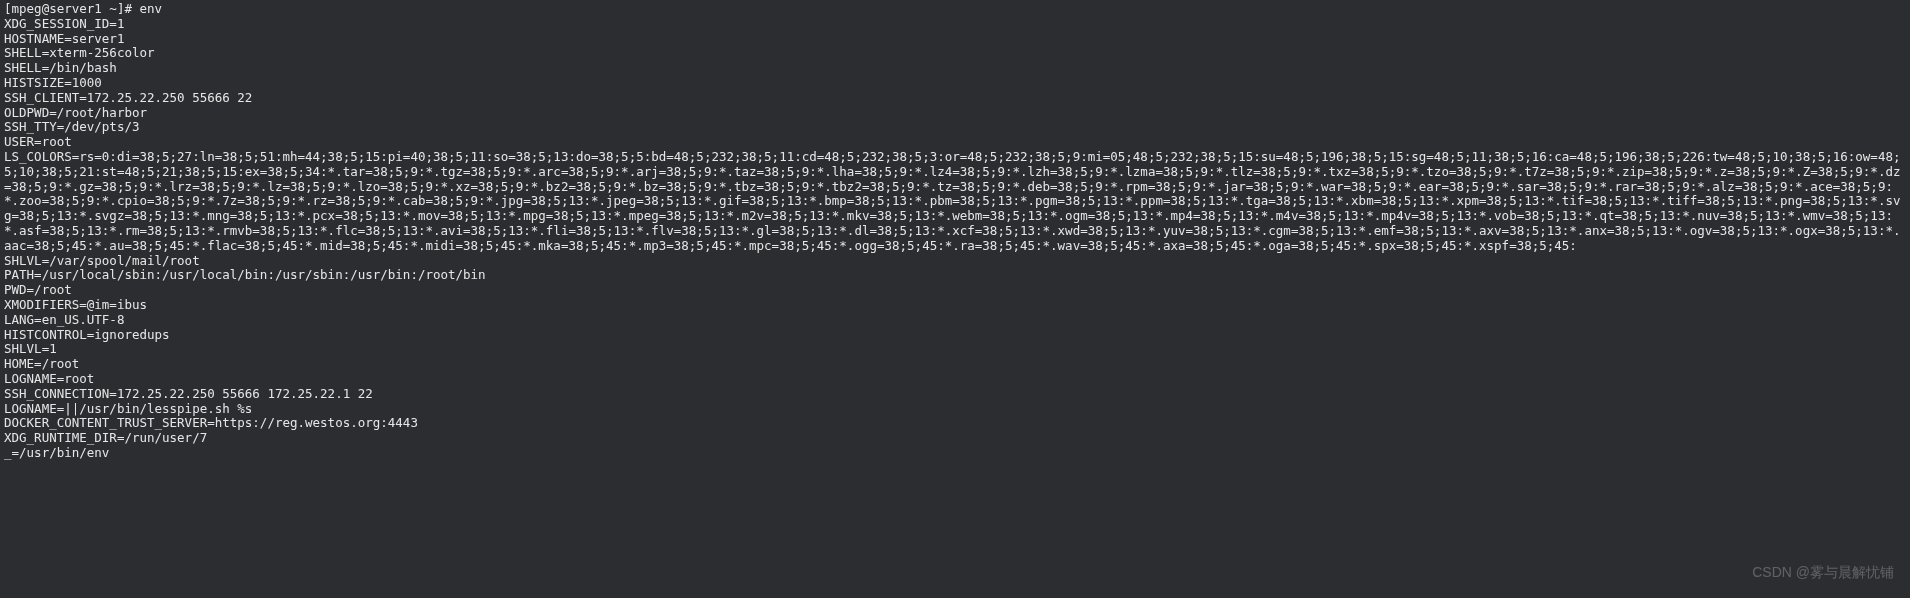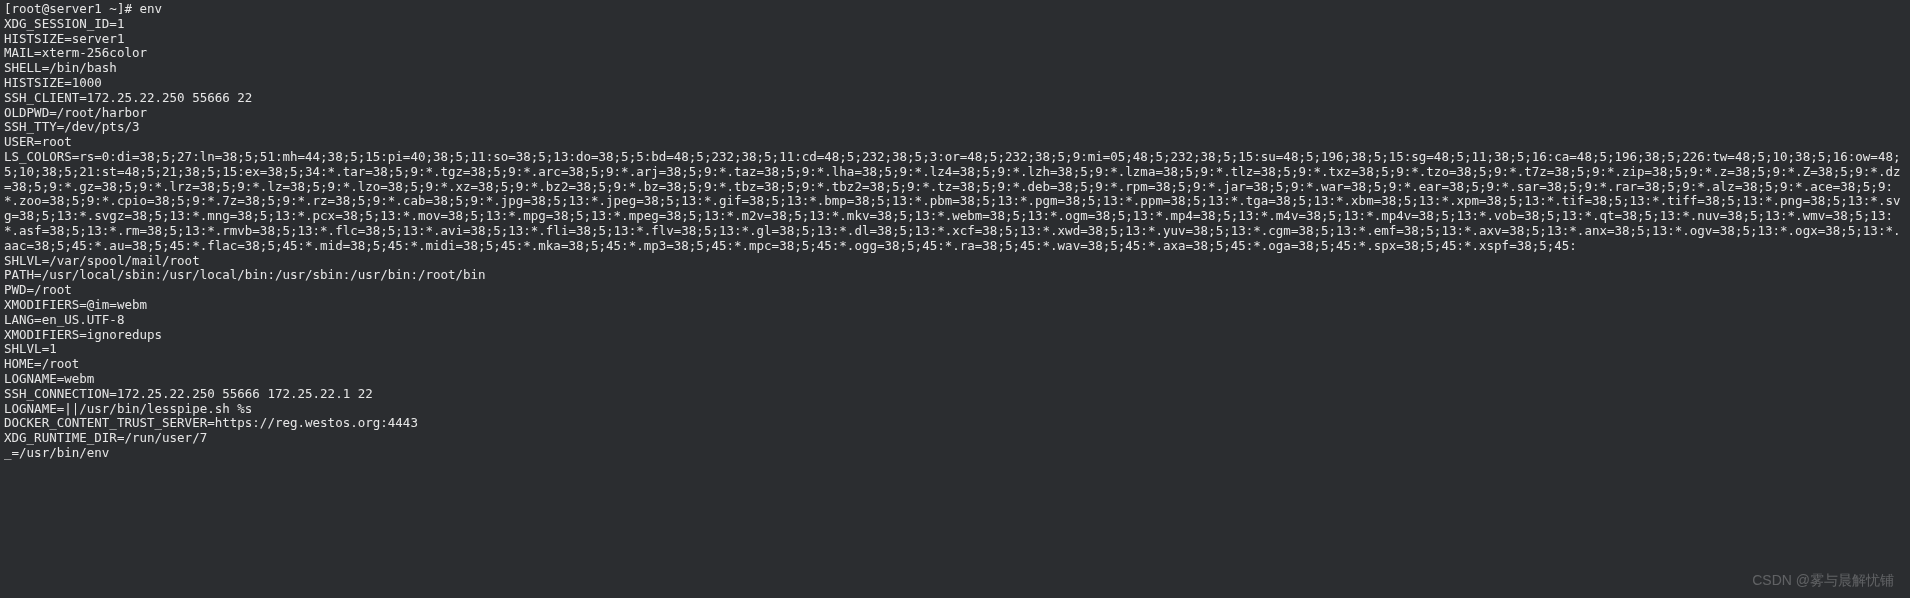--- a/index.html
+++ b/index.html
@@ -17,50 +17,50 @@
     font-size: 12.5px;
     line-height: 14.8px;
     color: #e6e6e6;
     white-space: pre-wrap;
     word-break: break-all;
     overflow-wrap: anywhere;
   }
   .watermark {
     position: absolute;
     right: 16px;
-    bottom: 8px;
+    bottom: 16px;
     font-family: Arial, sans-serif;
     font-size: 14px;
     color: rgba(255,255,255,0.25);
     pointer-events: none;
     user-select: none;
   }
 </style>
 </head>
 <body>
 
-<pre class="terminal"><span>[root@server1 ~]# env</span>
+<pre class="terminal"><span>[mpeg@server1 ~]# env</span>
 <span>XDG_SESSION_ID=1</span>
-<span>HISTSIZE=server1</span>
-<span>MAIL=xterm-256color</span>
+<span>HOSTNAME=server1</span>
+<span>SHELL=xterm-256color</span>
 <span>SHELL=/bin/bash</span>
 <span>HISTSIZE=1000</span>
 <span>SSH_CLIENT=172.25.22.250 55666 22</span>
 <span>OLDPWD=/root/harbor</span>
 <span>SSH_TTY=/dev/pts/3</span>
 <span>USER=root</span>
 <span>LS_COLORS=rs=0:di=38;5;27:ln=38;5;51:mh=44;38;5;15:pi=40;38;5;11:so=38;5;13:do=38;5;5:bd=48;5;232;38;5;11:cd=48;5;232;38;5;3:or=48;5;232;38;5;9:mi=05;48;5;232;38;5;15:su=48;5;196;38;5;15:sg=48;5;11;38;5;16:ca=48;5;196;38;5;226:tw=48;5;10;38;5;16:ow=48;5;10;38;5;21:st=48;5;21;38;5;15:ex=38;5;34:*.tar=38;5;9:*.tgz=38;5;9:*.arc=38;5;9:*.arj=38;5;9:*.taz=38;5;9:*.lha=38;5;9:*.lz4=38;5;9:*.lzh=38;5;9:*.lzma=38;5;9:*.tlz=38;5;9:*.txz=38;5;9:*.tzo=38;5;9:*.t7z=38;5;9:*.zip=38;5;9:*.z=38;5;9:*.Z=38;5;9:*.dz=38;5;9:*.gz=38;5;9:*.lrz=38;5;9:*.lz=38;5;9:*.lzo=38;5;9:*.xz=38;5;9:*.bz2=38;5;9:*.bz=38;5;9:*.tbz=38;5;9:*.tbz2=38;5;9:*.tz=38;5;9:*.deb=38;5;9:*.rpm=38;5;9:*.jar=38;5;9:*.war=38;5;9:*.ear=38;5;9:*.sar=38;5;9:*.rar=38;5;9:*.alz=38;5;9:*.ace=38;5;9:*.zoo=38;5;9:*.cpio=38;5;9:*.7z=38;5;9:*.rz=38;5;9:*.cab=38;5;9:*.jpg=38;5;13:*.jpeg=38;5;13:*.gif=38;5;13:*.bmp=38;5;13:*.pbm=38;5;13:*.pgm=38;5;13:*.ppm=38;5;13:*.tga=38;5;13:*.xbm=38;5;13:*.xpm=38;5;13:*.tif=38;5;13:*.tiff=38;5;13:*.png=38;5;13:*.svg=38;5;13:*.svgz=38;5;13:*.mng=38;5;13:*.pcx=38;5;13:*.mov=38;5;13:*.mpg=38;5;13:*.mpeg=38;5;13:*.m2v=38;5;13:*.mkv=38;5;13:*.webm=38;5;13:*.ogm=38;5;13:*.mp4=38;5;13:*.m4v=38;5;13:*.mp4v=38;5;13:*.vob=38;5;13:*.qt=38;5;13:*.nuv=38;5;13:*.wmv=38;5;13:*.asf=38;5;13:*.rm=38;5;13:*.rmvb=38;5;13:*.flc=38;5;13:*.avi=38;5;13:*.fli=38;5;13:*.flv=38;5;13:*.gl=38;5;13:*.dl=38;5;13:*.xcf=38;5;13:*.xwd=38;5;13:*.yuv=38;5;13:*.cgm=38;5;13:*.emf=38;5;13:*.axv=38;5;13:*.anx=38;5;13:*.ogv=38;5;13:*.ogx=38;5;13:*.aac=38;5;45:*.au=38;5;45:*.flac=38;5;45:*.mid=38;5;45:*.midi=38;5;45:*.mka=38;5;45:*.mp3=38;5;45:*.mpc=38;5;45:*.ogg=38;5;45:*.ra=38;5;45:*.wav=38;5;45:*.axa=38;5;45:*.oga=38;5;45:*.spx=38;5;45:*.xspf=38;5;45:</span>
 <span>SHLVL=/var/spool/mail/root</span>
 <span>PATH=/usr/local/sbin:/usr/local/bin:/usr/sbin:/usr/bin:/root/bin</span>
 <span>PWD=/root</span>
-<span>XMODIFIERS=@im=webm</span>
+<span>XMODIFIERS=@im=ibus</span>
 <span>LANG=en_US.UTF-8</span>
-<span>XMODIFIERS=ignoredups</span>
+<span>HISTCONTROL=ignoredups</span>
 <span>SHLVL=1</span>
 <span>HOME=/root</span>
-<span>LOGNAME=webm</span>
+<span>LOGNAME=root</span>
 <span>SSH_CONNECTION=172.25.22.250 55666 172.25.22.1 22</span>
 <span>LOGNAME=||/usr/bin/lesspipe.sh %s</span>
 <span>DOCKER_CONTENT_TRUST_SERVER=https://reg.westos.org:4443</span>
 <span>XDG_RUNTIME_DIR=/run/user/7</span>
 <span>_=/usr/bin/env</span></pre>
 
 <div class="watermark">CSDN @雾与晨解忧铺</div>
 
 </body></html>

